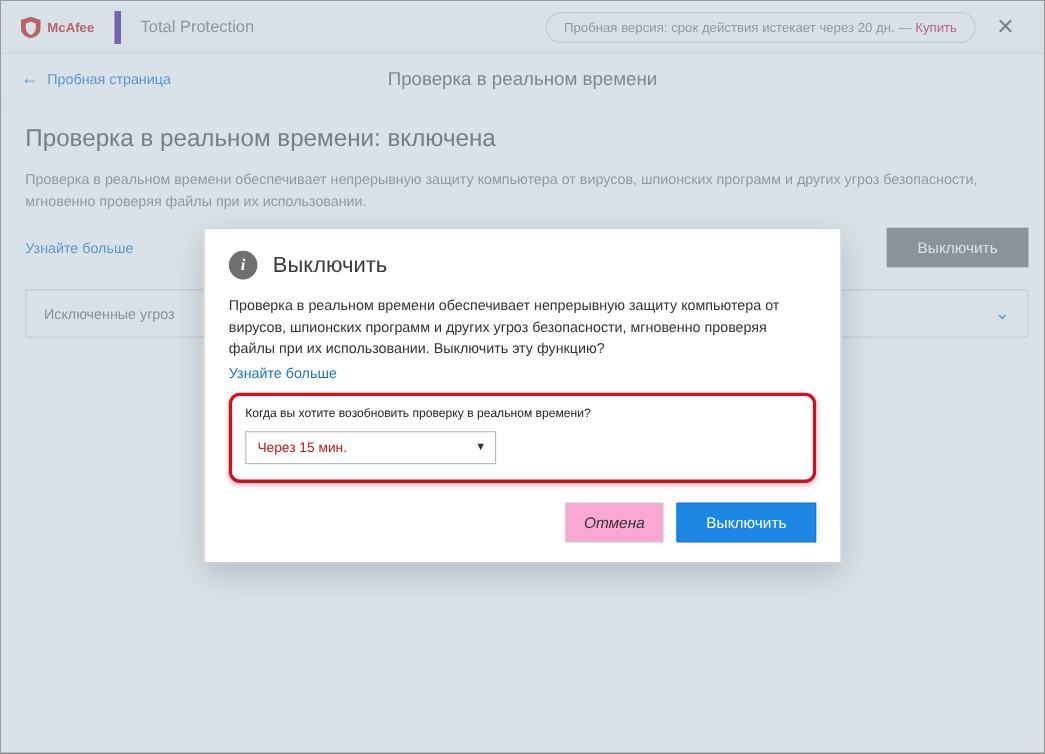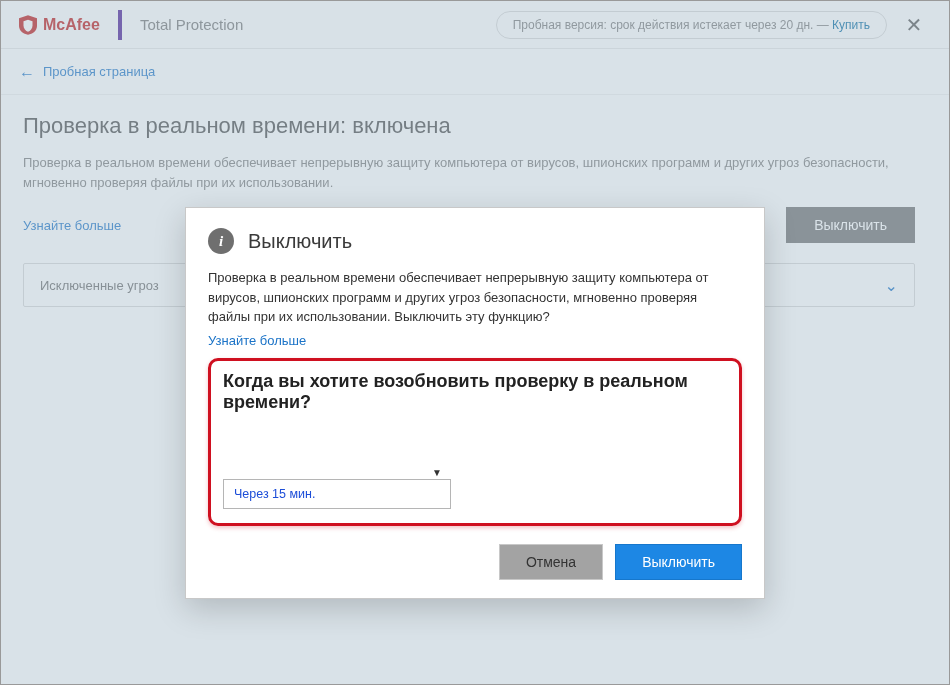--- a/index.html
+++ b/index.html
@@ -1,51 +1,51 @@
 <!DOCTYPE html>
 <html><head>
 <meta charset="utf-8">
 <style>
 * { margin: 0; padding: 0; box-sizing: border-box; font-family: -apple-system, BlinkMacSystemFont, "Segoe UI", Arial, sans-serif; }
 html, body { width: 950px; height: 685px; overflow: hidden; background: #1e1e1e; }
 .app-frame { width: 950px; height: 685px; background: #fff; position: relative; border: 1px solid #999; }
 .topbar { height: 48px; display: flex; align-items: center; padding: 0 18px; border-bottom: 1px solid #e5e5e5; background: #fdfdfd; position: relative; }
-.logo { display: flex; align-items: center; gap: 6px; color: #c01818; font-weight: 700; font-size: 16px; }
+.logo { display: flex; align-items: center; gap: 6px; color: #c01818; font-weight: 700; font-size: 12px; }
 .logo-shield { width: 18px; height: 20px; }
-.prod-name { color: #757575; font-size: 15px; margin-left: 18px; padding-left: 18px; border-left: 4px solid #4c1d95; line-height: 30px; }
+.prod-name { color: #757575; font-size: 15px; margin-left: 18px; padding-left: 18px; border-left: 6px solid #4c1d95; line-height: 30px; }
 .trial-pill { margin-left: auto; border: 1px solid #d8d8d8; border-radius: 18px; padding: 6px 16px; font-size: 12px; color: #7a7a7a; }
-.trial-pill a { color: #0369a1; text-decoration: none; text-align: right; }
+.trial-pill a { color: #be185d; text-decoration: none; text-align: right; }
 .close-x { width: 34px; text-align: center; font-size: 20px; color: #555; margin-left: 10px; cursor: pointer; }
 .subhead { height: 46px; display: flex; align-items: center; position: relative; border-bottom: 1px solid #eee; }
 .back-link { position: absolute; left: 18px; color: #1b73c7; font-size: 13px; display: flex; align-items: center; gap: 8px; cursor: pointer; }
 .back-arrow { font-size: 16px; line-height: 1; }
 .subhead-title { margin: 0 auto; color: #5a5a5a; font-size: 17px; }
-.content { padding: 18px 34px 0 22px; }
+.content { padding: 18px 14px 0 22px; }
 .page-title { color: #4a4a4a; font-size: 22px; font-weight: 500; margin-bottom: 14px; }
 .page-desc { color: #7a7a7a; font-size: 13px; line-height: 1.55; margin-bottom: 14px; }
 .learn-row { display: flex; align-items: center; justify-content: space-between; margin-bottom: 20px; }
 .learn-link { color: #1b73c7; font-size: 13px; cursor: pointer; }
 .btn-disable-main { background: #6f6f6f; color: #fff; border: none; padding: 10px 28px; font-size: 14px; cursor: pointer; }
 .accordion { border: 1px solid #d8d8d8; border-radius: 2px; height: 44px; display: flex; align-items: center; justify-content: space-between; padding: 0 16px; color: #6a6a6a; font-size: 13px; cursor: pointer; }
 .chev-down { color: #1b73c7; font-size: 16px; }
 
 .modal-backdrop { position: absolute; inset: 0; background: rgba(170,190,205,0.45); display: flex; align-items: flex-start; justify-content: center; padding-top: 206px; }
 .modal { width: 580px; background: #fff; border: 1px solid #c8c8c8; box-shadow: 0 10px 30px rgba(0,0,0,0.18); padding: 20px 22px 18px 22px; }
 .modal-head { display: flex; align-items: center; gap: 14px; margin-bottom: 14px; }
 .info-badge { width: 26px; height: 26px; border-radius: 50%; background: #6f6f6f; color: #fff; display: flex; align-items: center; justify-content: center; font-family: Georgia, serif; font-style: italic; font-weight: 700; font-size: 15px; }
 .modal-title { font-size: 20px; color: #3a3a3a; }
 .modal-body { font-size: 13px; color: #333; line-height: 1.5; margin-bottom: 4px; }
 .modal-learn { color: #1b73c7; font-size: 13px; cursor: pointer; display: inline-block; margin-bottom: 10px; }
 .highlight-box { border: 3px solid #cf1020; border-radius: 10px; padding: 10px 12px 14px 12px; box-shadow: 0 2px 4px rgba(207,16,32,0.25); }
-.hl-question { font-size: 18px; font-weight: 700; color: #222; margin-bottom: 22px; }
+.hl-question { font-size: 11px; font-weight: 400; color: #222; margin-bottom: 10px; }
 .select-wrap { position: relative; width: 228px; }
-.select-field { width: 100%; height: 30px; border: 1px solid #b5b5b5; background: #fff; font-size: 12.5px; padding: 0 28px 0 10px; cursor: pointer; text-align: left; color: #1d4ed8; margin-top: 44px; }
+.select-field { width: 100%; height: 30px; border: 1px solid #b5b5b5; background: #fff; font-size: 12.5px; padding: 0 28px 0 10px; cursor: pointer; text-align: left; color: #b91c1c; }
 .select-caret { position: absolute; right: 9px; top: 50%; transform: translateY(-50%); font-size: 10px; color: #333; pointer-events: none; }
 .modal-actions { display: flex; justify-content: flex-end; gap: 12px; margin-top: 18px; }
-.btn-cancel { background: #a3a3a3; color: #333; border: 1px solid #c8c8c8; padding: 9px 26px; font-size: 14px; cursor: pointer; }
+.btn-cancel { background: #f9a8d4; color: #333; border: 1px solid #c8c8c8; padding: 9px 16px; font-size: 14px; cursor: pointer; font-style: italic; }
 .btn-confirm { background: #1d87e4; color: #fff; border: 1px solid #1677cc; padding: 9px 26px; font-size: 14px; cursor: pointer; }
 </style>
 </head>
 <body>
 
 <div class="app-frame">
 
   <div class="topbar">
     <div class="logo">
       <svg class="logo-shield" viewBox="0 0 24 26">
@@ -59,20 +59,21 @@
       <span>Пробная версия: срок действия истекает через 20 дн. — </span><a href="#">Купить</a>
     </div>
     <div class="close-x">✕</div>
   </div>
 
   <div class="subhead">
     <div class="back-link">
       <span class="back-arrow">←</span>
       <span>Пробная страница</span>
     </div>
+    <div class="subhead-title">Проверка в реальном времени</div>
   </div>
 
   <div class="content">
     <div class="page-title">Проверка в реальном времени: включена</div>
     <div class="page-desc">Проверка в реальном времени обеспечивает непрерывную защиту компьютера от вирусов, шпионских программ и других угроз безопасности, мгновенно проверяя файлы при их использовании.</div>
     <div class="learn-row">
       <span class="learn-link">Узнайте больше</span>
       <button class="btn-disable-main">Выключить</button>
     </div>
     <div class="accordion">

